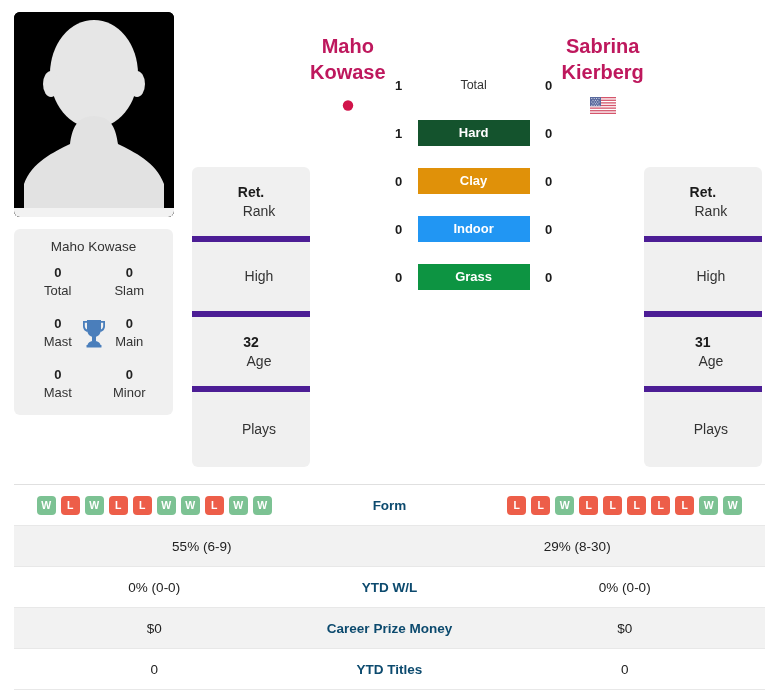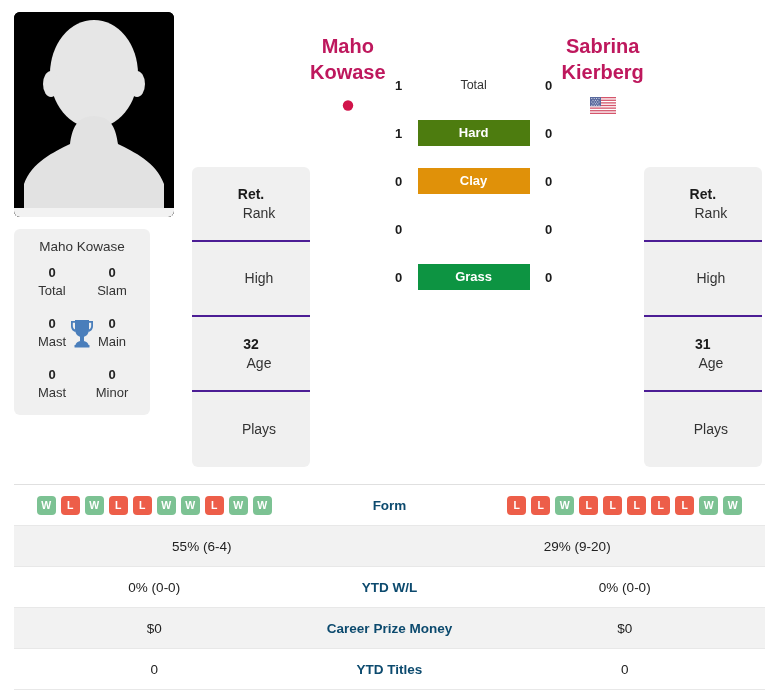--- a/index.html
+++ b/index.html
@@ -29,21 +29,21 @@
     width: 160px; height: 205px;
     background: #000000;
     border-radius: 6px;
     overflow: hidden;
     position: relative;
   }
   .avatar svg { display: block; width: 100%; height: 100%; }
 
   .stat-card {
     margin-top: 12px;
-    width: 136px;
+    width: 159px;
     background: #f0f0f0;
     border-radius: 6px;
     padding: 10px 8px 14px 8px;
   }
   .stat-card-name {
     text-align: center;
     font-size: 13.5px;
     color: #333;
     margin-bottom: 10px;
   }
@@ -71,21 +71,21 @@
     background: #f0f0f0;
     border-radius: 6px;
     overflow: hidden;
   }
   .info-cell {
     height: 75px;
     display: flex;
     flex-direction: column;
     align-items: center;
     justify-content: center;
-    border-bottom: 2px solid #4c1d95;
+    border-bottom: 6px solid #4c1d95;
   }
   .info-cell:last-child { border-bottom: none; }
   .info-val { font-size: 14px; font-weight: bold; color: #1b1b1b; line-height: 1.3; }
   .info-lab { font-size: 14px; color: #333; line-height: 1.3; padding-left: 16px; }
 
   
   .name-block {
     flex: 1 1 auto;
     text-align: center;
     padding-top: 22px;
@@ -294,30 +294,31 @@
         </div>
 
         <div class="surfaces">
           <div class="surf-row">
             <span class="surf-num">1</span>
             <span class="surf-pill plain">Total</span>
             <span class="surf-num">0</span>
           </div>
           <div class="surf-row">
             <span class="surf-num">1</span>
-            <span class="surf-pill" style="background:#4d7c0f">Hard</span>
+            <span class="surf-pill" style="background:#14532d">Hard</span>
             <span class="surf-num">0</span>
           </div>
           <div class="surf-row">
             <span class="surf-num">0</span>
             <span class="surf-pill" style="background:#e09109">Clay</span>
             <span class="surf-num">0</span>
           </div>
           <div class="surf-row">
             <span class="surf-num">0</span>
+            <span class="surf-pill" style="background:#2196f3">Indoor</span>
             <span class="surf-num">0</span>
           </div>
           <div class="surf-row">
             <span class="surf-num">0</span>
             <span class="surf-pill" style="background:#0d9442">Grass</span>
             <span class="surf-num">0</span>
           </div>
         </div>
 
         <div class="name-block">
@@ -414,22 +415,22 @@
             <span class="badge l">L</span>
             <span class="badge l">L</span>
             <span class="badge l">L</span>
             <span class="badge w">W</span>
             <span class="badge w">W</span>
           </span>
       </div>
     </div>
 
     <div class="cmp-row odd">
-      <div class="cmp-left">55% (6-4)</div>
-      <div class="cmp-right">29% (9-20)</div>
+      <div class="cmp-left">55% (6-9)</div>
+      <div class="cmp-right">29% (8-30)</div>
     </div>
 
     <div class="cmp-row even">
       <div class="cmp-left">0% (0-0)</div>
       <div class="cmp-mid">YTD W/L</div>
       <div class="cmp-right">0% (0-0)</div>
     </div>
 
     <div class="cmp-row odd">
       <div class="cmp-left">$0</div>

